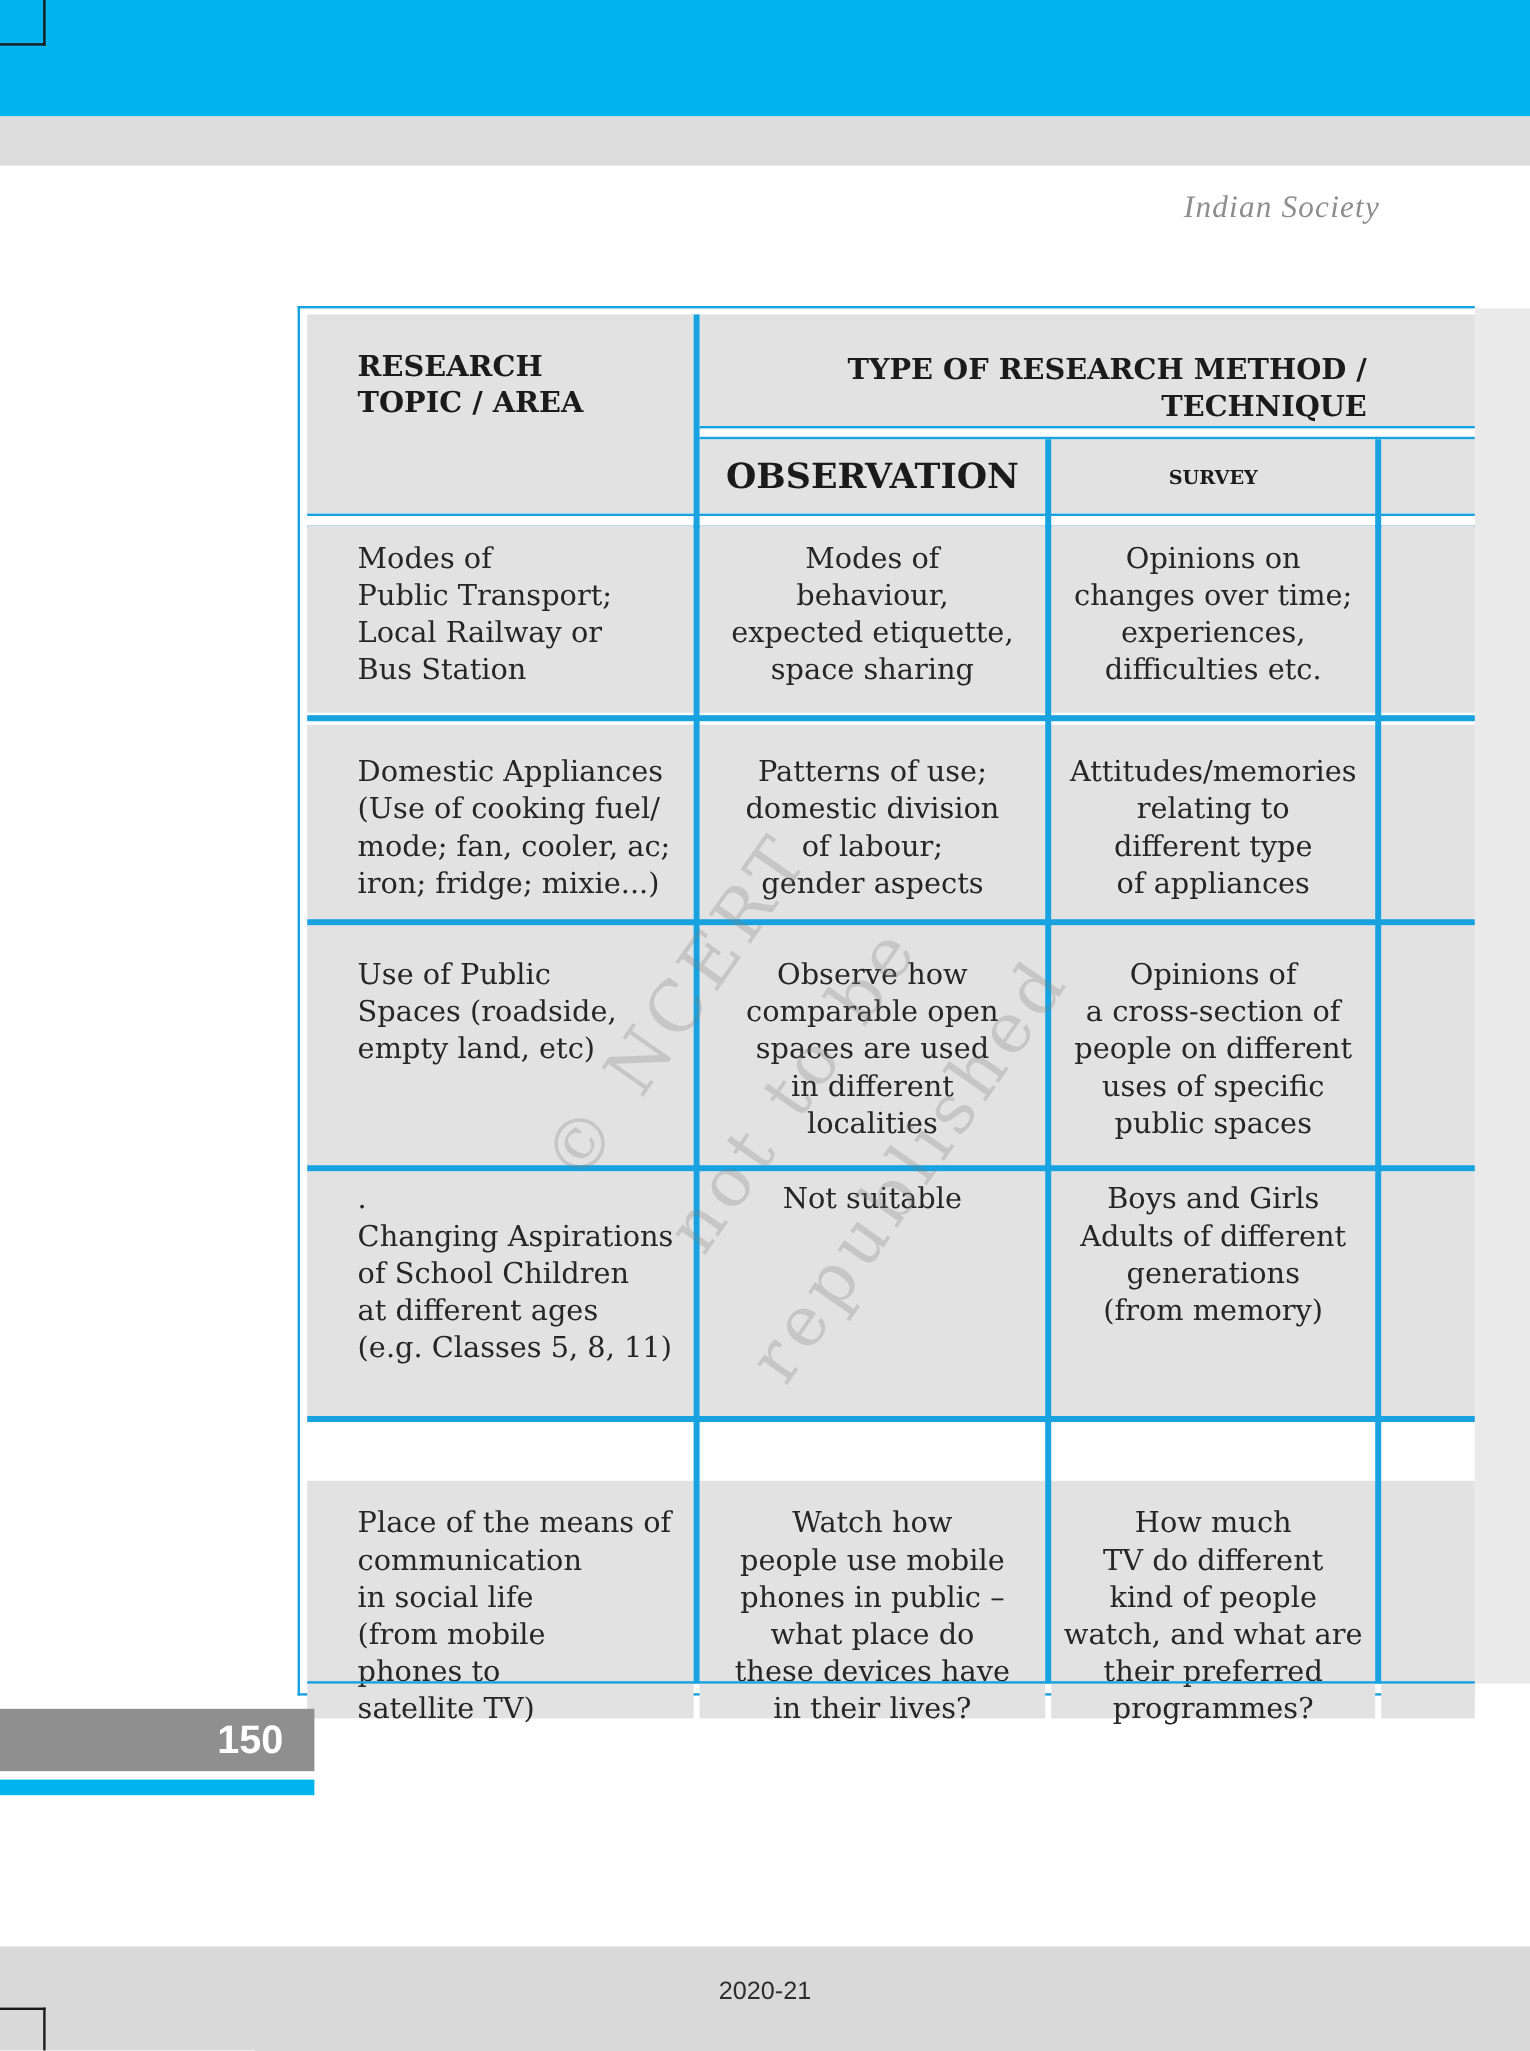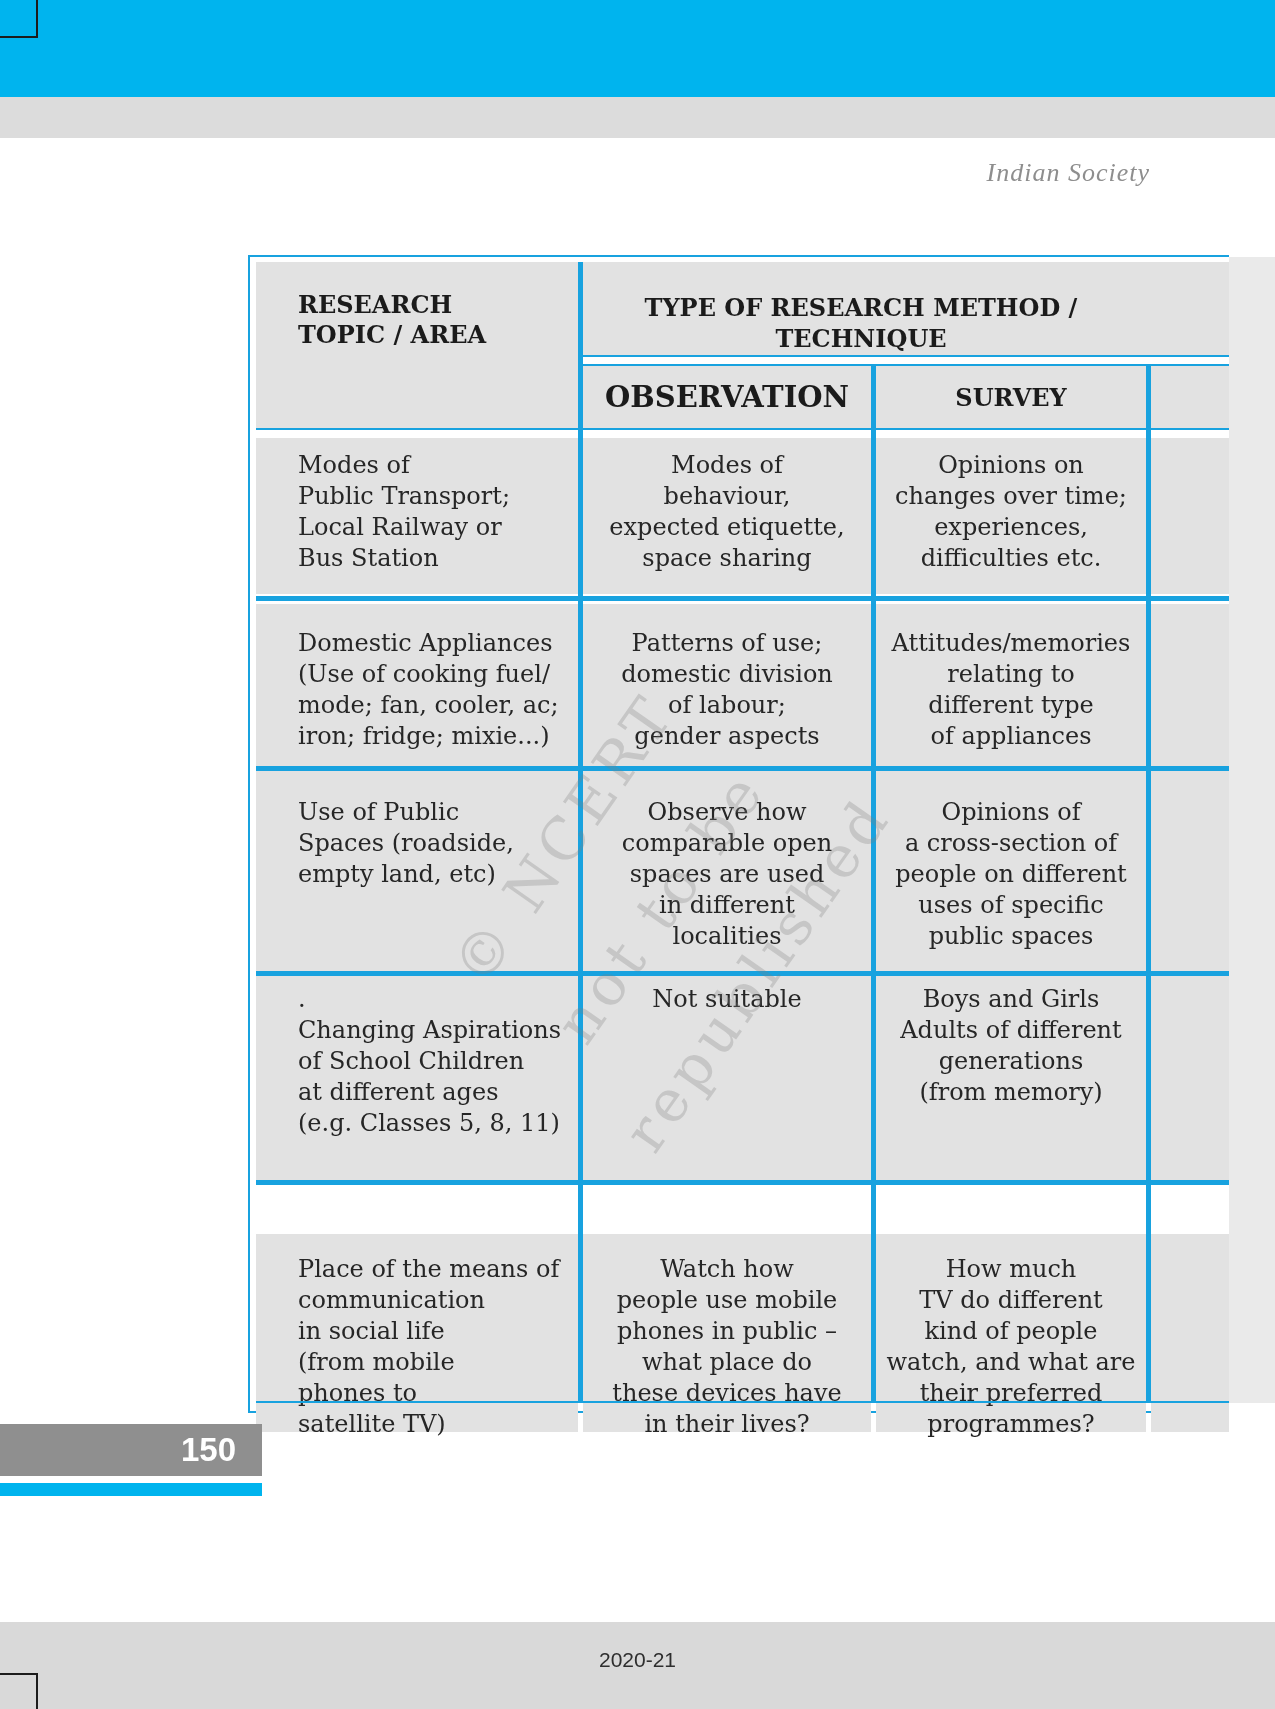--- a/index.html
+++ b/index.html
@@ -43,23 +43,23 @@
   .band-a { left:335px; top:100px; width:646px; height:11px; }
   .band-b { left:8px;  top:173px; width:973px; height:12px; }
   .line-bottom { left:8px; top:1146px; width:973px; height:2px; background:#18a2df; }
 
   
   .hsep { left:8px; width:973px; height:5px; background:#18a2df; }
   .vsep { width:5px; background:#18a2df; }
 
   
   .c-topic-h { left:8px;  top:7px;   width:322px; height:166px; padding:28px 0 0 42px; line-height:30px; }
-  .c-type-h  { left:335px; top:7px;  width:646px; height:93px;  padding:30px 90px 0 0; text-align:center; }
+  .c-type-h  { left:335px; top:7px;  width:646px; height:93px;  padding:30px 90px 0 0; text-align:right; }
   .c-obs-h   { left:335px; top:111px; width:288px; height:62px; padding-top:16px; font-size:29px; }
-  .c-sur-h   { left:628px; top:111px; width:270px; height:62px; padding-top:16px; font-size:24px; }
+  .c-sur-h   { left:628px; top:111px; width:270px; height:62px; padding-top:16px; font-size:16px; }
   .c-hdr4    { left:903px; top:111px; width:78px;  height:62px; }
 
   
   .col1 { left:8px;   width:322px; padding-left:42px; padding-right:6px; }
   .col2 { left:335px; width:288px; text-align:center; padding:0 6px; }
   .col3 { left:628px; width:270px; text-align:center; padding:0 4px; }
   .col4 { left:903px; width:78px; }
 
   
   .row1 { top:183px; height:156px; }

